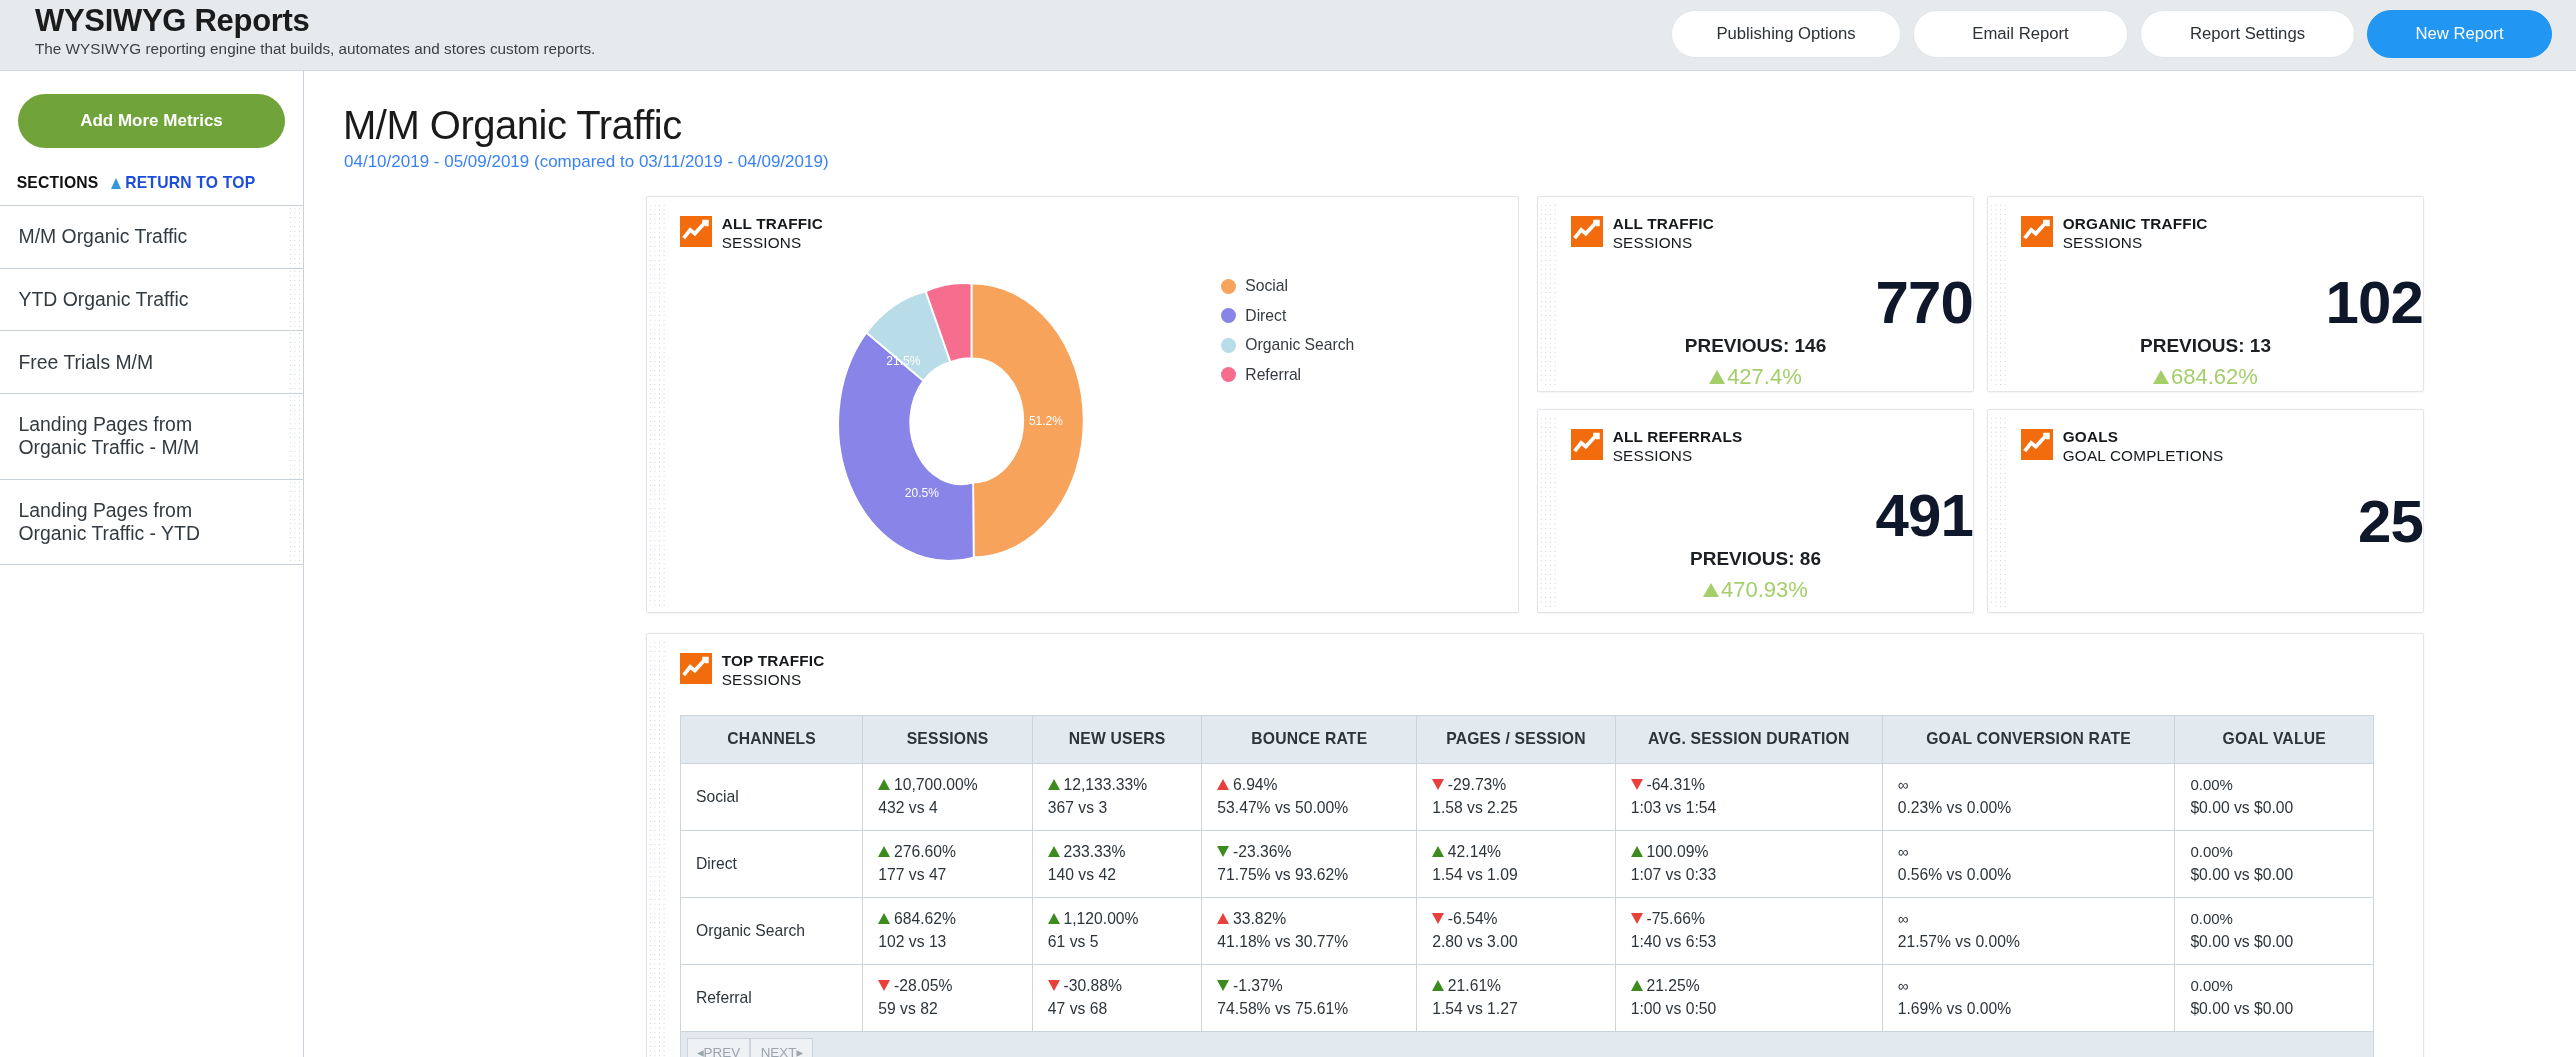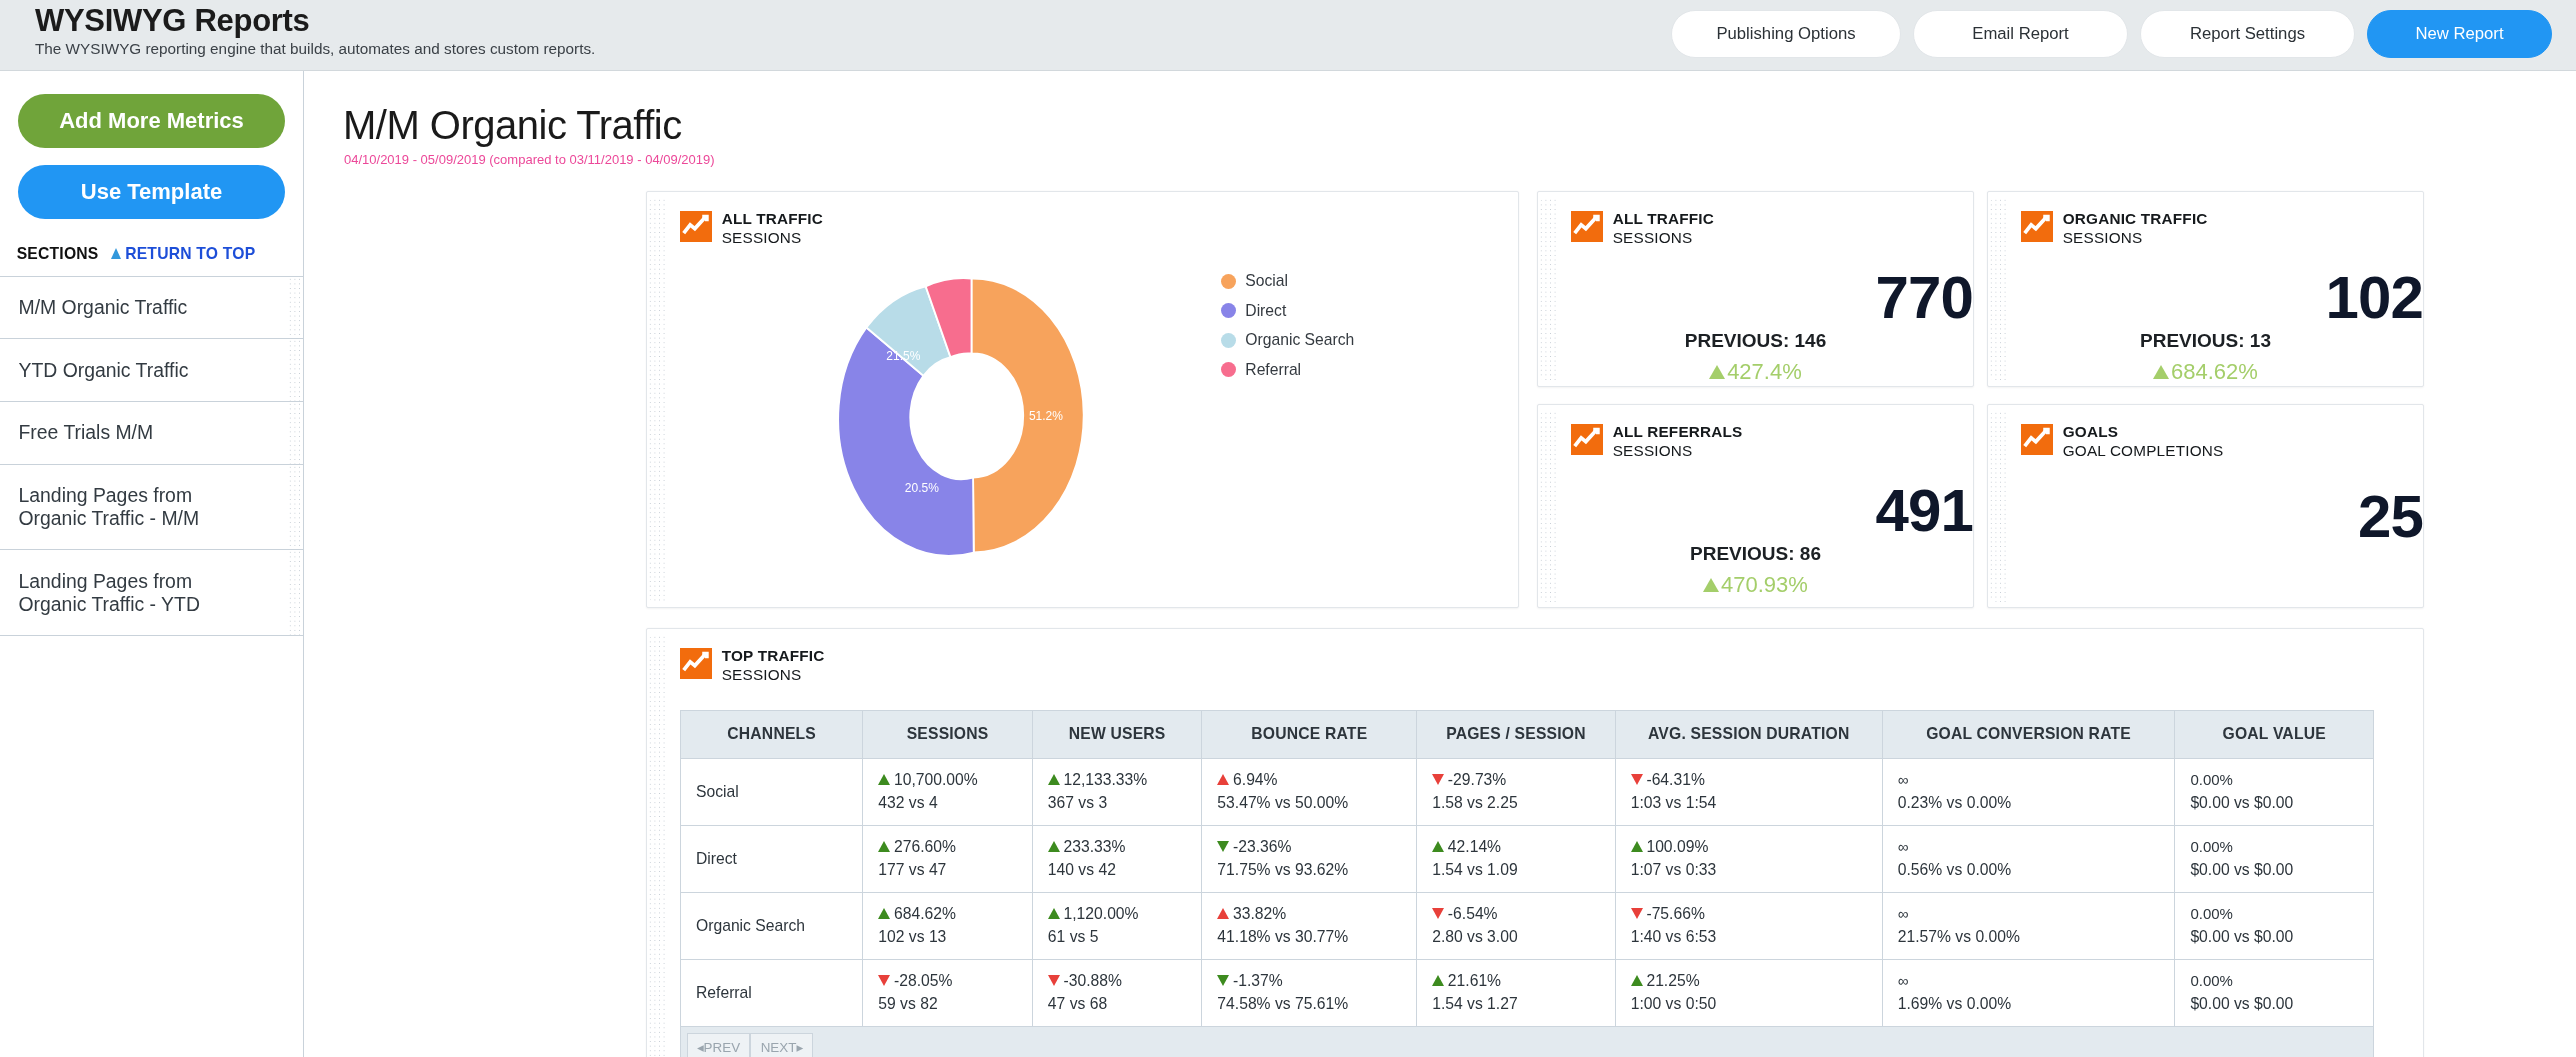--- a/index.html
+++ b/index.html
@@ -41,21 +41,21 @@
     min-width: 185px;
   }
 
   
   .sidebar {
     position: absolute; left: 0; top: 71px; width: 304px; height: 986px;
     background: #ffffff; border-right: 0.9px solid #c9d2da;
   }
   .sb-btn {
     display: block; margin: 0 auto; width: 267px; height: 54px;
-    border-radius: 27px; color: #fff; font-size: 22px; font-weight: 700;
+    border-radius: 27px; color: #fff; font-size: 17px; font-weight: 700;
     display: flex; align-items: center; justify-content: center; cursor: pointer;
   }
   .sb-btn.green { background: #70a43a; margin-top: 23px; }
   .sb-btn.blue  { background: #2196f3; margin-top: 16.7px; }
 
   .sections-hdr {
     margin-top: 26px; padding: 0 16.7px 13px 16.7px;
     display: flex; align-items: center; gap: 13px;
   }
   .sections-label { font-size: 15.7px; font-weight: 700; color: #111; letter-spacing: 0.2px; }
@@ -82,21 +82,21 @@
     background-image: radial-gradient(#b9c2cb 0.9px, transparent 0.9px);
     background-size: 4.6px 4.6px; opacity: .85;
   }
 
   
   .main {
     position: absolute; left: 305px; top: 71px;
     width: 2271px; height: 986px; background: #ffffff; overflow: hidden;
   }
   .page-title { margin: 31.5px 0 0 38px; font-size: 40px; font-weight: 400; color: #1a1a1a; letter-spacing: -0.5px; }
-  .page-dates { margin: 4.6px 0 0 39px; font-size: 13px; color: #ec4899; }
+  .page-dates { margin: 4.6px 0 0 39px; font-size: 17px; color: #3b82f6; }
 
   .grid {
     position: relative; margin: 24px 0 0 341px;
   }
 
   
   .card {
     position: absolute; background: #ffffff;
     border: 0.9px solid #e2e6ea; border-radius: 2px;
     box-shadow: 0 0.9px 1.9px rgba(0,0,0,.05);
@@ -171,21 +171,20 @@
   <div class="topbtns">
     <div class="pill wide">Publishing Options</div>
     <div class="pill">Email Report</div>
     <div class="pill">Report Settings</div>
     <div class="pill primary">New Report</div>
   </div>
 </div>
 
 <div class="sidebar">
   <div class="sb-btn green">Add More Metrics</div>
-  <div class="sb-btn blue">Use Template</div>
 
   <div class="sections-hdr">
     <span class="sections-label">SECTIONS</span>
     <span class="return-top">
       <span class="tri-up-blue"></span>
       <span>RETURN TO TOP</span>
     </span>
   </div>
 
   <div class="sec-item">

